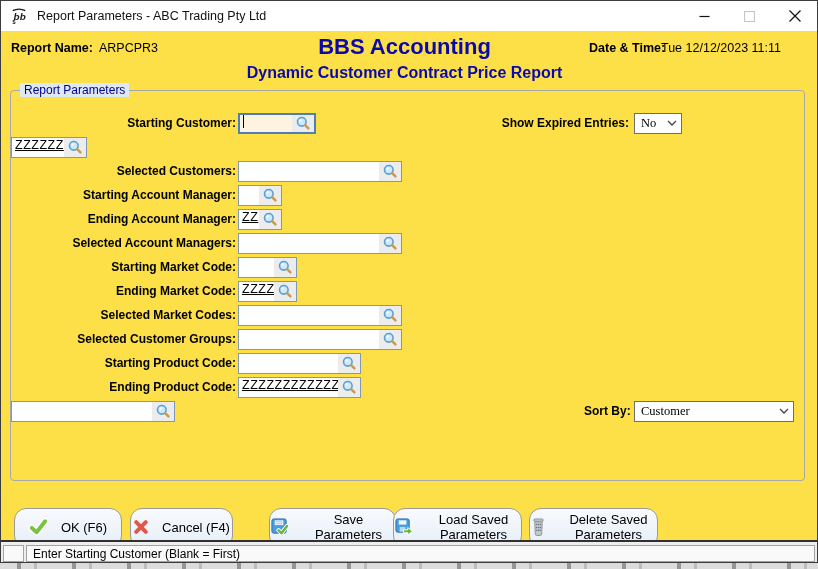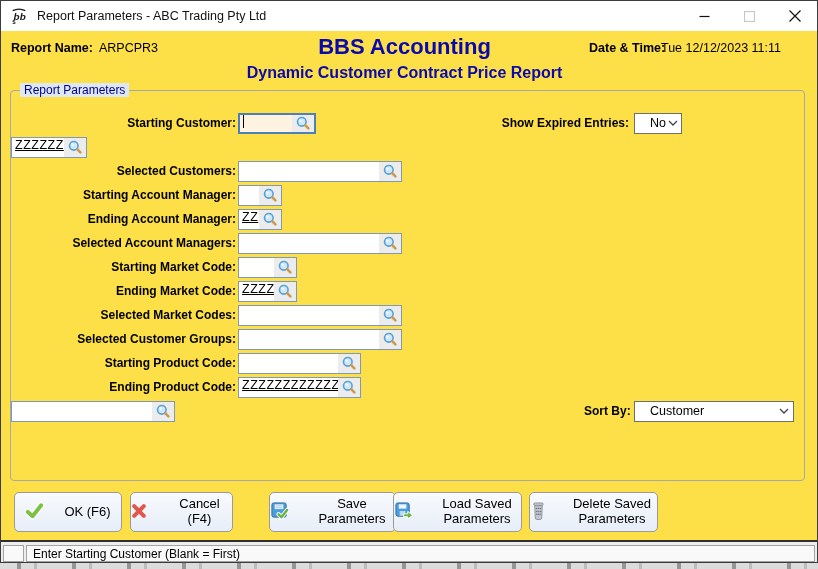--- a/index.html
+++ b/index.html
@@ -60,33 +60,33 @@
   .w-wide .lookup-input { width:140px; }
 
   
   .expired-row { position:absolute; top:20px; left:490px; display:flex; align-items:center; height:24px; }
   .expired-row .side-label { width:128px; text-align:right; }
   .sort-row { position:absolute; top:308px; left:573px; display:flex; align-items:center; height:24px; }
   .sort-row .side-label { width:45px; text-align:right; }
   .side-label { font-size:12px; font-weight:bold; color:#000; margin-right:5px; white-space:nowrap; }
   .dropdown {
     height:21px; border:1px solid #6e6e6e; background:#fff; display:flex; align-items:center;
-    font-size:12.5px; color:#000; padding-left:15px; cursor:default;
+    font-size:12.5px; color:#000; padding-left:6px; cursor:default;font-family:Liberation Serif, serif;
   }
   .dropdown .dd-value { flex:1; }
   .dropdown .dd-arrow { width:18px; display:flex; align-items:center; justify-content:center; }
   .dd-expired { width:48px; }
   .dd-sort { width:160px; }
 
   
   .buttonbar { position:absolute; top:491px; left:0; right:0; height:42px; }
   .cmd-btn {
-    position:absolute; top:0; height:40px; border:1px solid #9a9a9a; border-radius:5px;
+    position:absolute; top:16px; height:40px; border:1px solid #9a9a9a; border-radius:12px;
     background:linear-gradient(#f8fafd,#e7eef8);
-    display:flex; align-items:center; justify-content:center; gap:20px;
+    display:flex; align-items:center; justify-content:center; gap:13px;
     font-family:"Liberation Sans",sans-serif; font-size:13px; color:#000; cursor:default;
   }
   .cmd-btn .btn-label { line-height:1.15; text-align:center; }
   .btn-ok     { left:13px;  width:108px; }
   .btn-cancel { left:129px; width:103px; }
   .btn-save   { left:257px; width:127px;margin-left:11px; }
   .btn-load   { left:392px; width:129px; }
   .btn-delete { left:528px; width:129px; }
 
   

